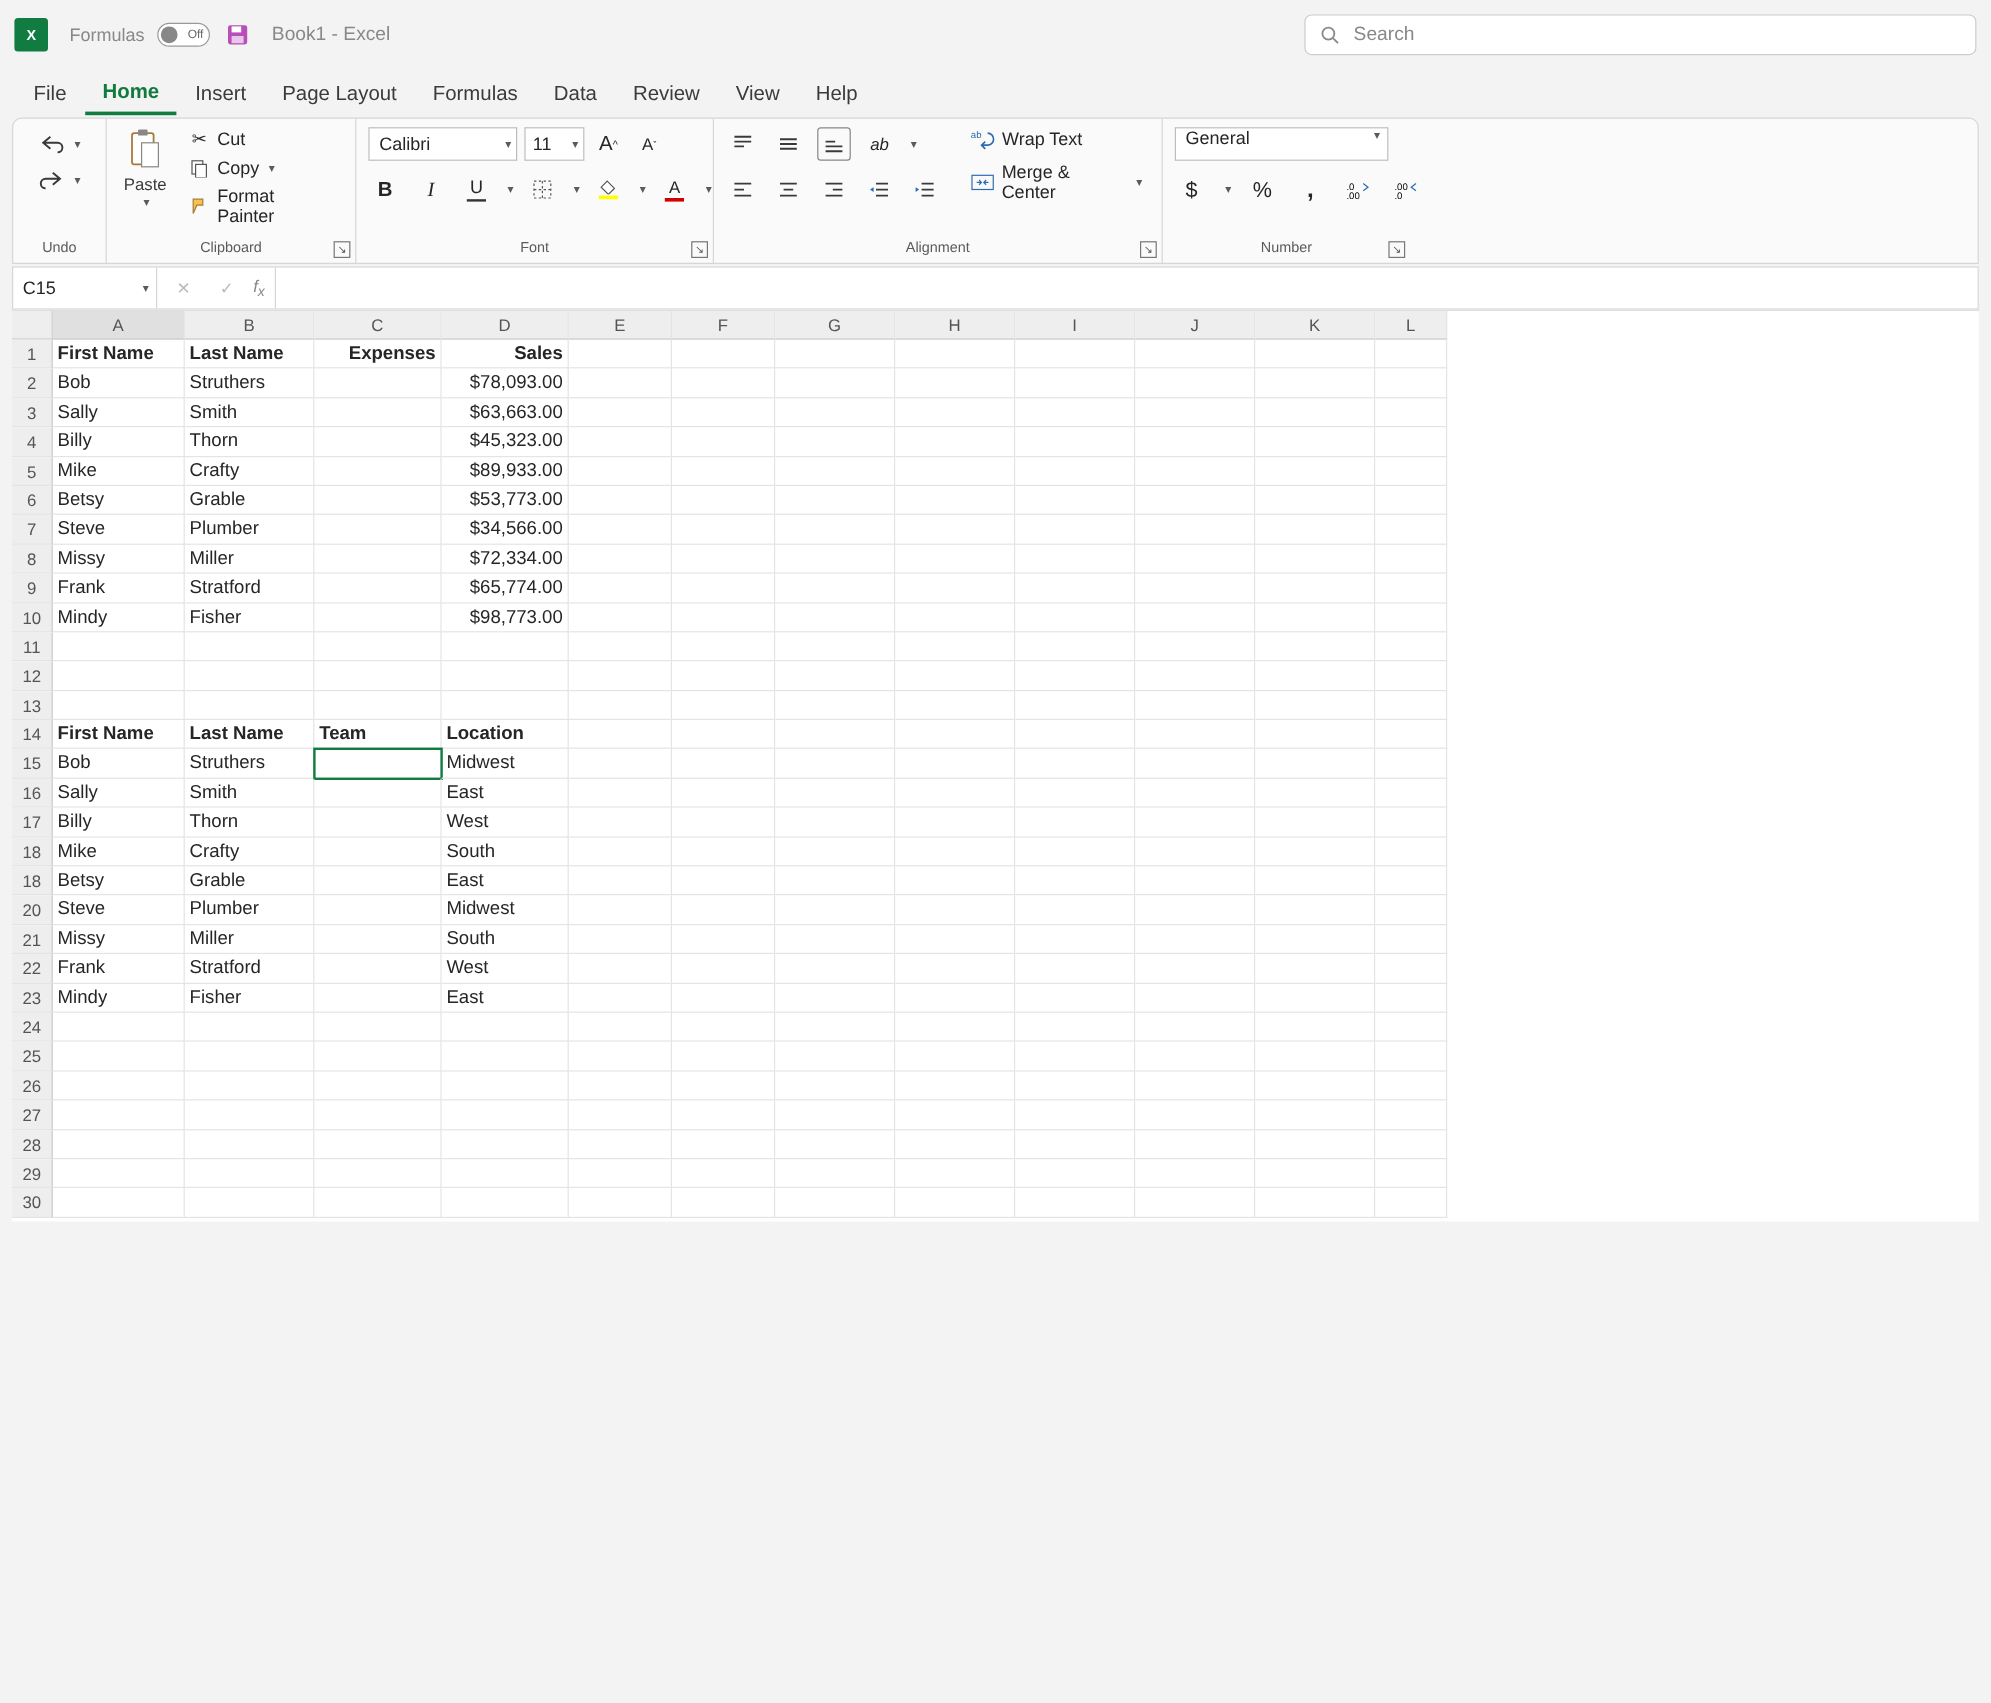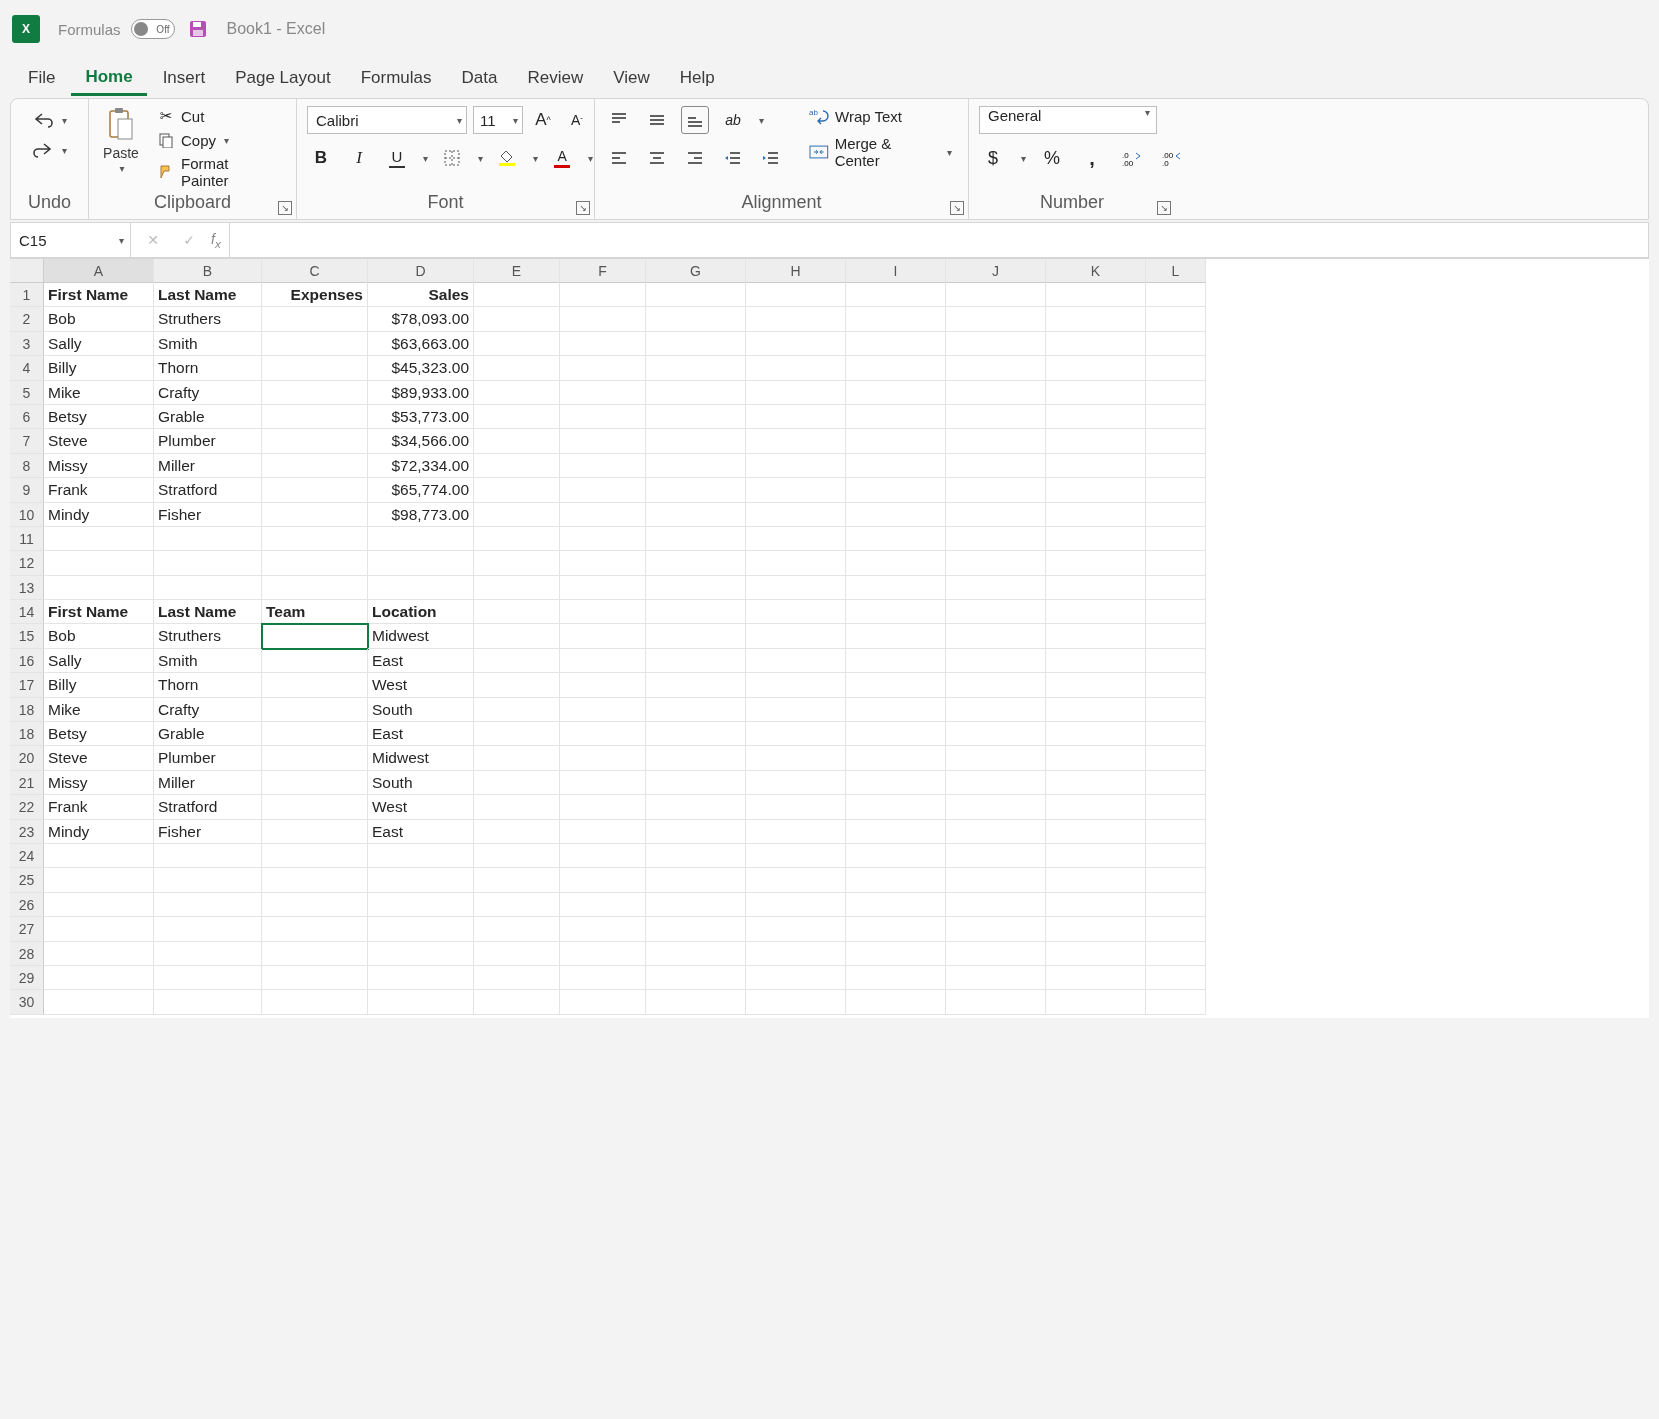--- a/index.html
+++ b/index.html
@@ -19,30 +19,30 @@
 
 
 .menutabs { display: flex; align-items: center; height: 40px; padding: 0 14px; gap: 2px; background: #f3f3f3; font-size: 17px; }
 .menutab { padding: 6px 14px; color: #3b3b3b; cursor: pointer; }
 .menutab.active { color: #0f7b3f; font-weight: 600; border-bottom: 3px solid #107c41; }
 
 
 .ribbon { display: flex; background: #fafafa; border: 1px solid #d6d6d6; border-top-left-radius: 8px; border-top-right-radius: 8px; margin: 0 10px; height: 122px; }
 .ribgroup { display: flex; flex-direction: column; border-right: 1px solid #d6d6d6; padding: 6px 10px 2px 10px; position: relative; }
 .ribgroup-body { flex: 1; display: flex; align-items: flex-start; gap: 8px; }
-.ribgroup-label { text-align: center; font-size: 18px; color: #5b5b5b; padding-bottom: 4px; }
+.ribgroup-label { text-align: center; font-size: 12px; color: #5b5b5b; padding-bottom: 4px; }
 .dialog-launcher { position: absolute; right: 4px; bottom: 4px; width: 14px; height: 14px; border: 1px solid #777; display: flex; align-items: center; justify-content: center; font-size: 9px; color: #555; background:#fafafa;}
 .vbtn { display: flex; flex-direction: column; align-items: center; justify-content: center; padding: 2px 4px; gap: 2px; min-width: 44px; cursor: pointer; }
 .vbtn .lbl { font-size: 14px; color: #3b3b3b; }
 .hstack { display: flex; flex-direction: column; gap: 2px; }
 .hrow { display: flex; align-items: center; gap: 6px; height: 30px; }
 .hbtn { display: flex; align-items: center; gap: 6px; padding: 2px 6px; cursor: pointer; font-size:15px;}
 .icon16 { width: 18px; height: 18px; display: inline-flex; align-items: center; justify-content: center; }
 .chev { font-size: 10px; color: #5b5b5b; margin-left: 2px; }
-.font-name { width: 160px; height: 28px; border: 1px solid #bdbdbd; background: #fff; display: flex; align-items: center; padding: 0 8px; font-size: 15px; position:relative;}
+.font-name { width: 124px; height: 28px; border: 1px solid #bdbdbd; background: #fff; display: flex; align-items: center; padding: 0 8px; font-size: 15px; position:relative;}
 .font-size { width: 50px; height: 28px; border: 1px solid #bdbdbd; background: #fff; display: flex; align-items: center; padding: 0 6px; font-size: 15px; position:relative;}
 .font-name .chev, .font-size .chev { position:absolute; right:4px; }
 .btn-sq { width: 28px; height: 28px; display: flex; align-items: center; justify-content: center; cursor: pointer; }
 .underline-bar { width: 16px; height: 2px; background: #333; }
 .fill-bar { width: 16px; height: 3px; background: #ffff00; }
 .font-bar { width: 16px; height: 3px; background: #d40000; }
 .number-fmt { width: 178px; height: 28px; border: 1px solid #bdbdbd; background: #fff; display: flex; align-items: flex-start; padding: 0 8px; font-size: 15px; position:relative;}
 .number-fmt .chev { position:absolute; right:6px; }
 .align-ic { stroke:#3a3a3a; stroke-width:1.6; fill:none; }
 .boxed { border:1px solid #888; border-radius:3px; }
@@ -82,20 +82,27 @@
     <span class="toggle-label">Off</span>
   </span>
   <span class="save-icon">
     <svg viewBox="0 0 18 18" width="18" height="18">
         <rect x="1" y="1" width="16" height="16" rx="2" fill="#b84fb8"></rect>
         <rect x="4" y="2" width="8" height="5" fill="#fff"></rect>
         <rect x="4" y="10" width="10" height="6" fill="#e8c6e8"></rect>
       </svg>
   </span>
   <span class="doc-title">Book1  -  Excel</span>
+  <div class="search-box">
+    <svg width="16" height="16" viewBox="0 0 16 16">
+        <circle cx="7" cy="7" r="5" stroke="#888" stroke-width="1.5" fill="none"></circle>
+        <line x1="11" y1="11" x2="15" y2="15" stroke="#888" stroke-width="1.5"></line>
+      </svg>
+    <span>Search</span>
+  </div>
 </div>
 
 <div class="menutabs">
   <div class="menutab">File</div>
   <div class="menutab active">Home</div>
   <div class="menutab">Insert</div>
   <div class="menutab">Page Layout</div>
   <div class="menutab">Formulas</div>
   <div class="menutab">Data</div>
   <div class="menutab">Review</div>

